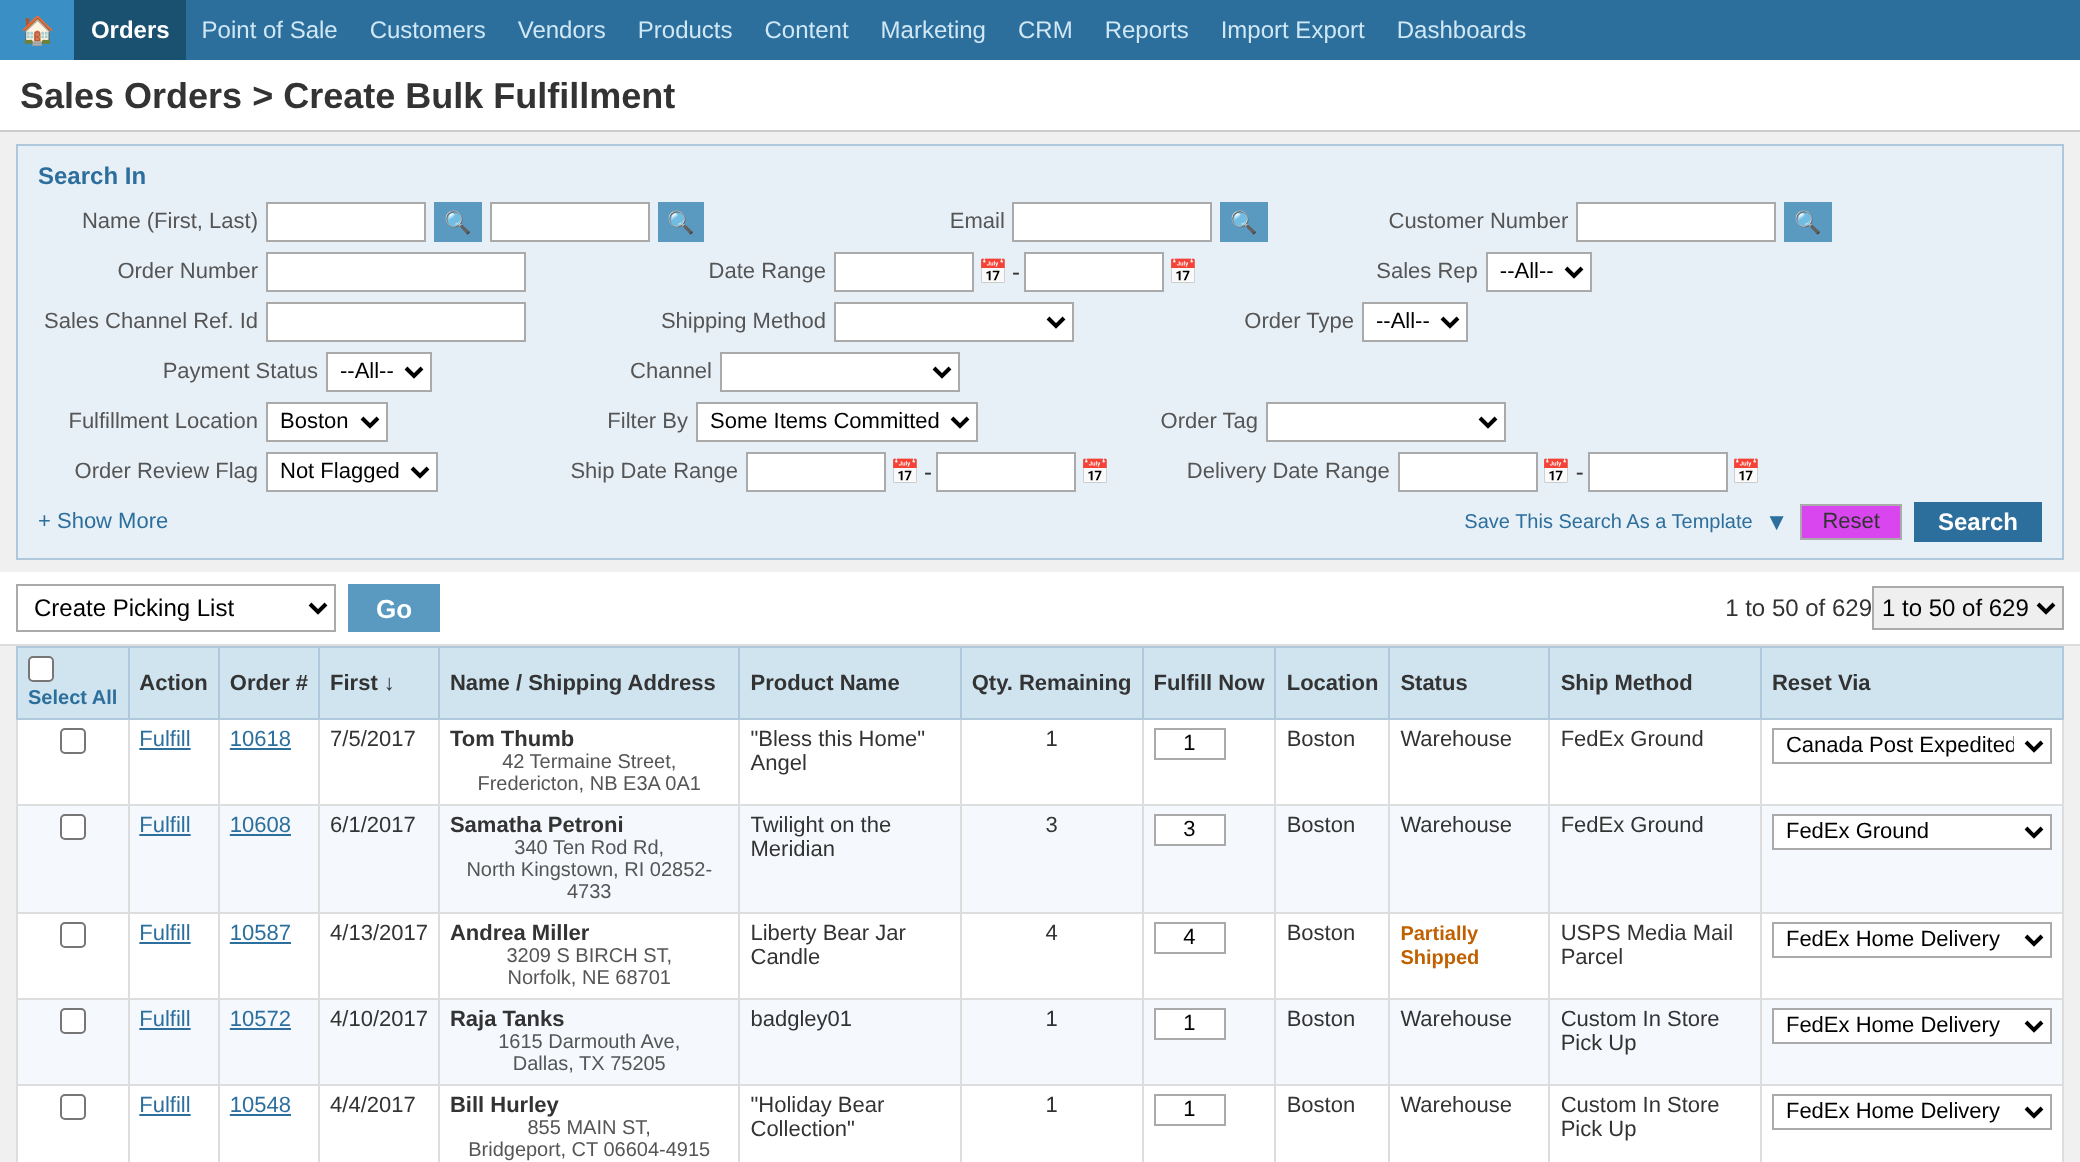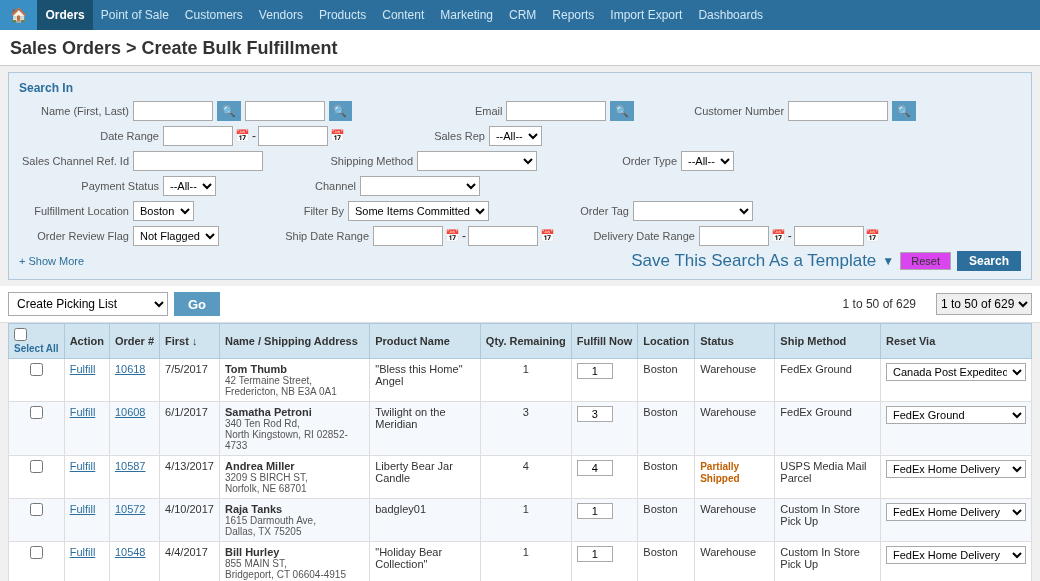--- a/index.html
+++ b/index.html
@@ -61,21 +61,21 @@
     .date-range input { width: 70px; }
     .date-range .cal-icon { color: #5a9ac0; font-size: 12px; cursor: pointer; }
 
     .search-actions {
       display: flex; justify-content: space-between; align-items: center;
       margin-top: 4px;
     }
     .show-more { color: #2c6e9c; font-size: 11px; cursor: pointer; }
     .show-more::before { content: '+ '; }
     .search-right-actions { display: flex; align-items: center; gap: 6px; }
-    .save-template { color: #2c6e9c; font-size: 17px; cursor: pointer; }
+    .save-template { color: #2c6e9c; font-size: 10px; cursor: pointer; }
     .btn-reset {
       background: #d946ef; border: 1px solid #aaa; padding: 2px 10px;
       font-size: 11px; cursor: pointer; color: #333;
     }
     .btn-search {
       background: #2c6e9c; border: none; padding: 3px 12px;
       font-size: 12px; cursor: pointer; color: white; font-weight: bold;
     }
 
     
@@ -85,21 +85,21 @@
     }
     .toolbar-left { display: flex; align-items: center; gap: 6px; }
     .toolbar-select {
       border: 1px solid #aaa; padding: 2px 4px; font-size: 12px; height: 24px;
       min-width: 160px; background: white;
     }
     .btn-go {
       background: #5a9ac0; border: none; color: white; padding: 2px 14px;
       font-size: 13px; font-weight: bold; cursor: pointer; height: 24px;
     }
-    .toolbar-right { font-size: 12px; color: #333; display: flex; align-items: center; gap: 20px; }
+    .toolbar-right { font-size: 12px; color: #333; display: flex; align-items: center; gap: 0; }
     .page-select { border: 1px solid #aaa; font-size: 12px; height: 22px; }
 
     
     .table-container { margin: 0 8px; overflow-x: auto; }
     table {
       width: 100%; border-collapse: collapse; background: white;
       font-size: 11px;
     }
     thead tr th {
       background: #d0e4f0; border: 1px solid #b0c8dc; padding: 4px 5px;
@@ -114,21 +114,21 @@
     .order-link { color: #2c6e9c; text-decoration: underline; cursor: pointer; }
     .qty-input {
       width: 36px; border: 1px solid #aaa; padding: 1px 3px; font-size: 11px;
       text-align: center;
     }
     .ship-via-select {
       border: 1px solid #aaa; font-size: 11px; width: 140px; padding: 1px 2px;
       background: white;
     }
     .checkbox-cell { text-align: center; width: 20px; }
-    .address-text { color: #555; font-size: 10px; }
+    .address-text { color: #555; font-size: 10px; text-align: center; }
     .status-partial { color: #c06000; font-weight: bold; font-size: 10px; }
   </style>
 </head>
 <body>
 
 <div class="top-nav">
   <div class="home-btn">🏠</div>
   <div class="nav-item active">Orders</div>
   <div class="nav-item">Point of Sale</div>
   <div class="nav-item">Customers</div>
@@ -161,20 +161,24 @@
       <button class="icon-btn">🔍</button>
     </div>
     <div class="search-field" style="margin-left:30px">
       <label>Customer Number</label>
       <input type="text" style="width: 100px;">
       <button class="icon-btn">🔍</button>
     </div>
   </div>
 
   <div class="search-row">
+    <div class="search-field">
+      <label>Order Number</label>
+      <input type="text" style="width: 130px;">
+    </div>
     <div class="search-field" style="margin-left:30px">
       <label>Date Range</label>
       <div class="date-range">
         <input type="text" style="width: 70px;">
         <span class="cal-icon">📅</span>
         <span>-</span>
         <input type="text" style="width: 70px;">
         <span class="cal-icon">📅</span>
       </div>
     </div>

